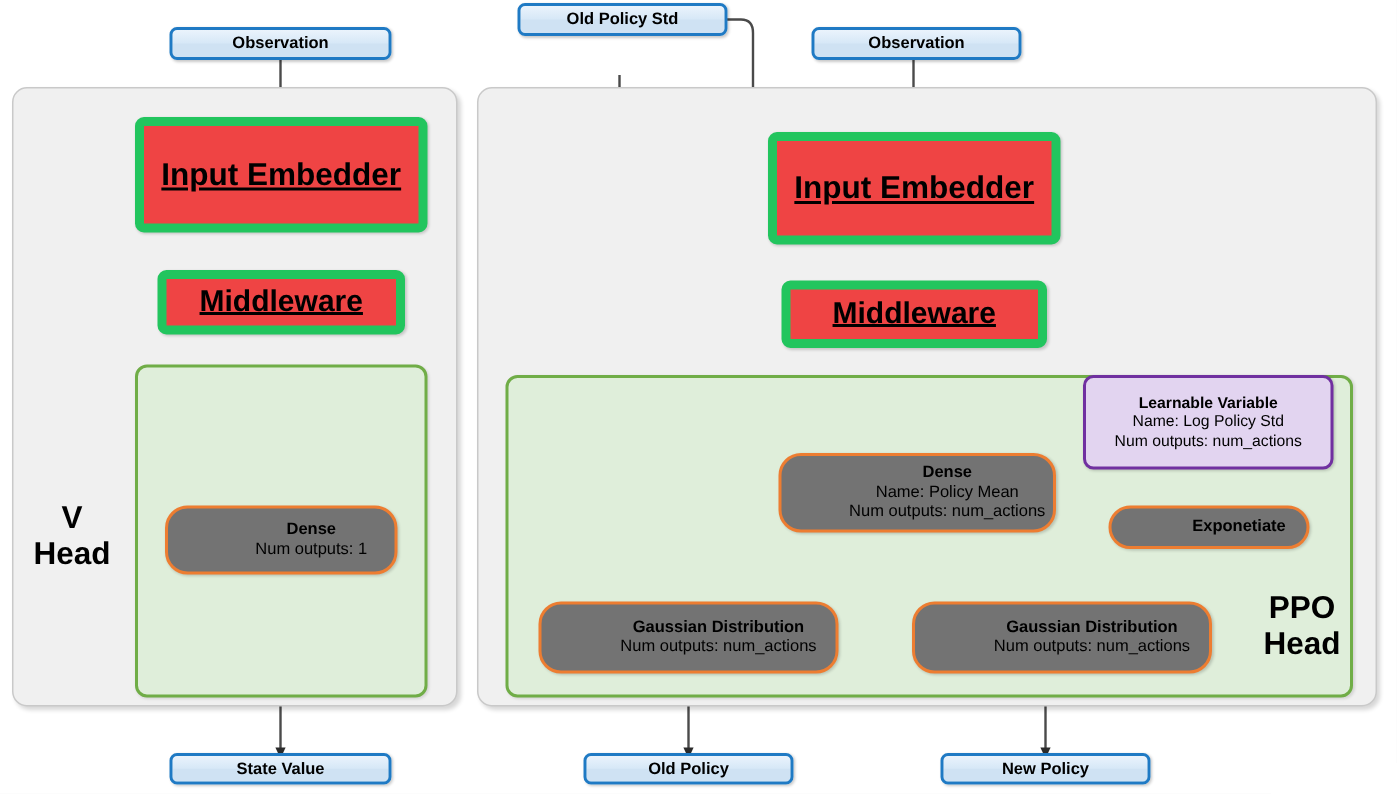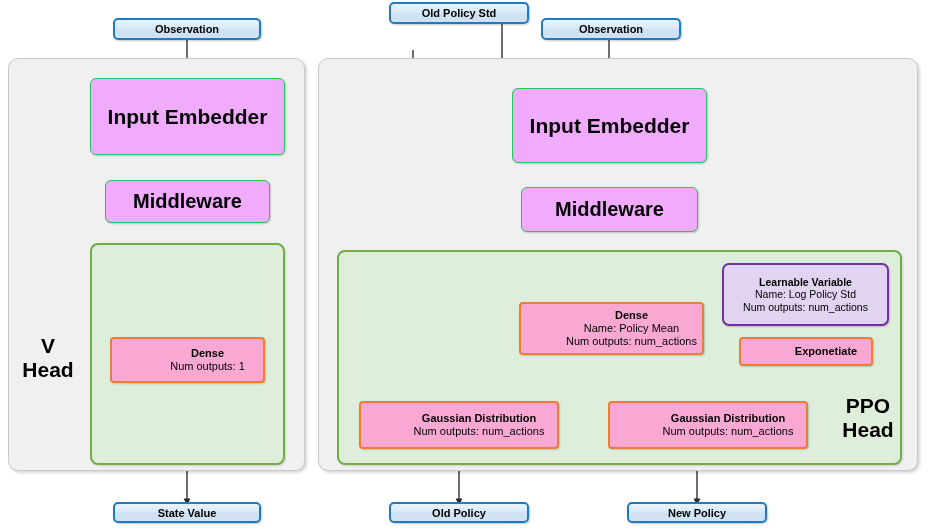--- a/index.html
+++ b/index.html
@@ -24,33 +24,34 @@
   
   .panel-green{
     background:#dfeeda;
     border:2px solid #70ad47;
     border-radius:8px;
     box-shadow:1px 1px 2px rgba(0,0,0,0.12);
   }
 
   
   .block-green{
-    background:#f0abfc;
-    border:1px solid #22c55e;
+    background:#ef4444;
+    border:6px solid #22c55e;
     border-radius:6px;
     box-shadow:1px 1px 2px rgba(0,0,0,0.18);
     font-weight:bold;
     color:#000;
+    text-decoration:underline;
   }
 
   
   .block-orange{
-    background:#f9a8d4;
+    background:#737373;
     border:2px solid #ed7d31;
-    border-radius:4px;
+    border-radius:15px;
     box-shadow:1px 1px 2px rgba(0,0,0,0.18);
     color:#000;
     line-height:1.18;
     padding-left:40px;
   }
   .block-orange .ttl{font-weight:bold;}
 
   
   .block-purple{
     background:#e2d4f0;
@@ -148,36 +149,36 @@
 
   <div class="node pill-blue" style="left:113px;top:502px;width:148px;height:21px;">State Value</div>
 
   <div class="node group-gray" style="left:318px;top:58px;width:600px;height:413px;"></div>
 
   <div class="node panel-green" style="left:337px;top:250px;width:565px;height:215px;"></div>
 
   <div class="node head-label" style="left:828px;top:388px;width:80px;height:60px;font-size:21px;">PPO
 Head</div>
 
-  <div class="node pill-blue" style="left:345px;top:2px;width:140px;height:22px;margin-left:44px;">Old Policy Std</div>
+  <div class="node pill-blue" style="left:345px;top:2px;width:140px;height:22px;">Old Policy Std</div>
 
 
   <div class="node pill-blue" style="left:541px;top:18px;width:140px;height:22px;">Observation</div>
 
   <div class="node block-green" style="left:512px;top:88px;width:195px;height:75px;font-size:21px;">Input Embedder</div>
 
   <div class="node block-green" style="left:521px;top:187px;width:177px;height:45px;font-size:20px;">Middleware</div>
 
   <div class="node block-orange" style="left:519px;top:302px;width:185px;height:53px;font-size:11px;">
     <div class="ttl">Dense</div>
     <div>Name: Policy Mean</div>
     <div>Num outputs: num_actions</div>
   </div>
 
-  <div class="node block-purple" style="left:722px;top:263px;width:167px;height:63px;font-size:10.5px;">
+  <div class="node block-purple" style="left:722px;top:250px;width:167px;height:63px;font-size:10.5px;">
     <div class="ttl">Learnable Variable</div>
     <div>Name: Log Policy Std</div>
     <div>Num outputs: num_actions</div>
   </div>
 
   <div class="node block-orange" style="left:739px;top:337px;width:134px;height:29px;font-size:11px;">
     <div class="ttl">Exponetiate</div>
   </div>
 
   <div class="node block-orange" style="left:359px;top:401px;width:200px;height:48px;font-size:11px;">

